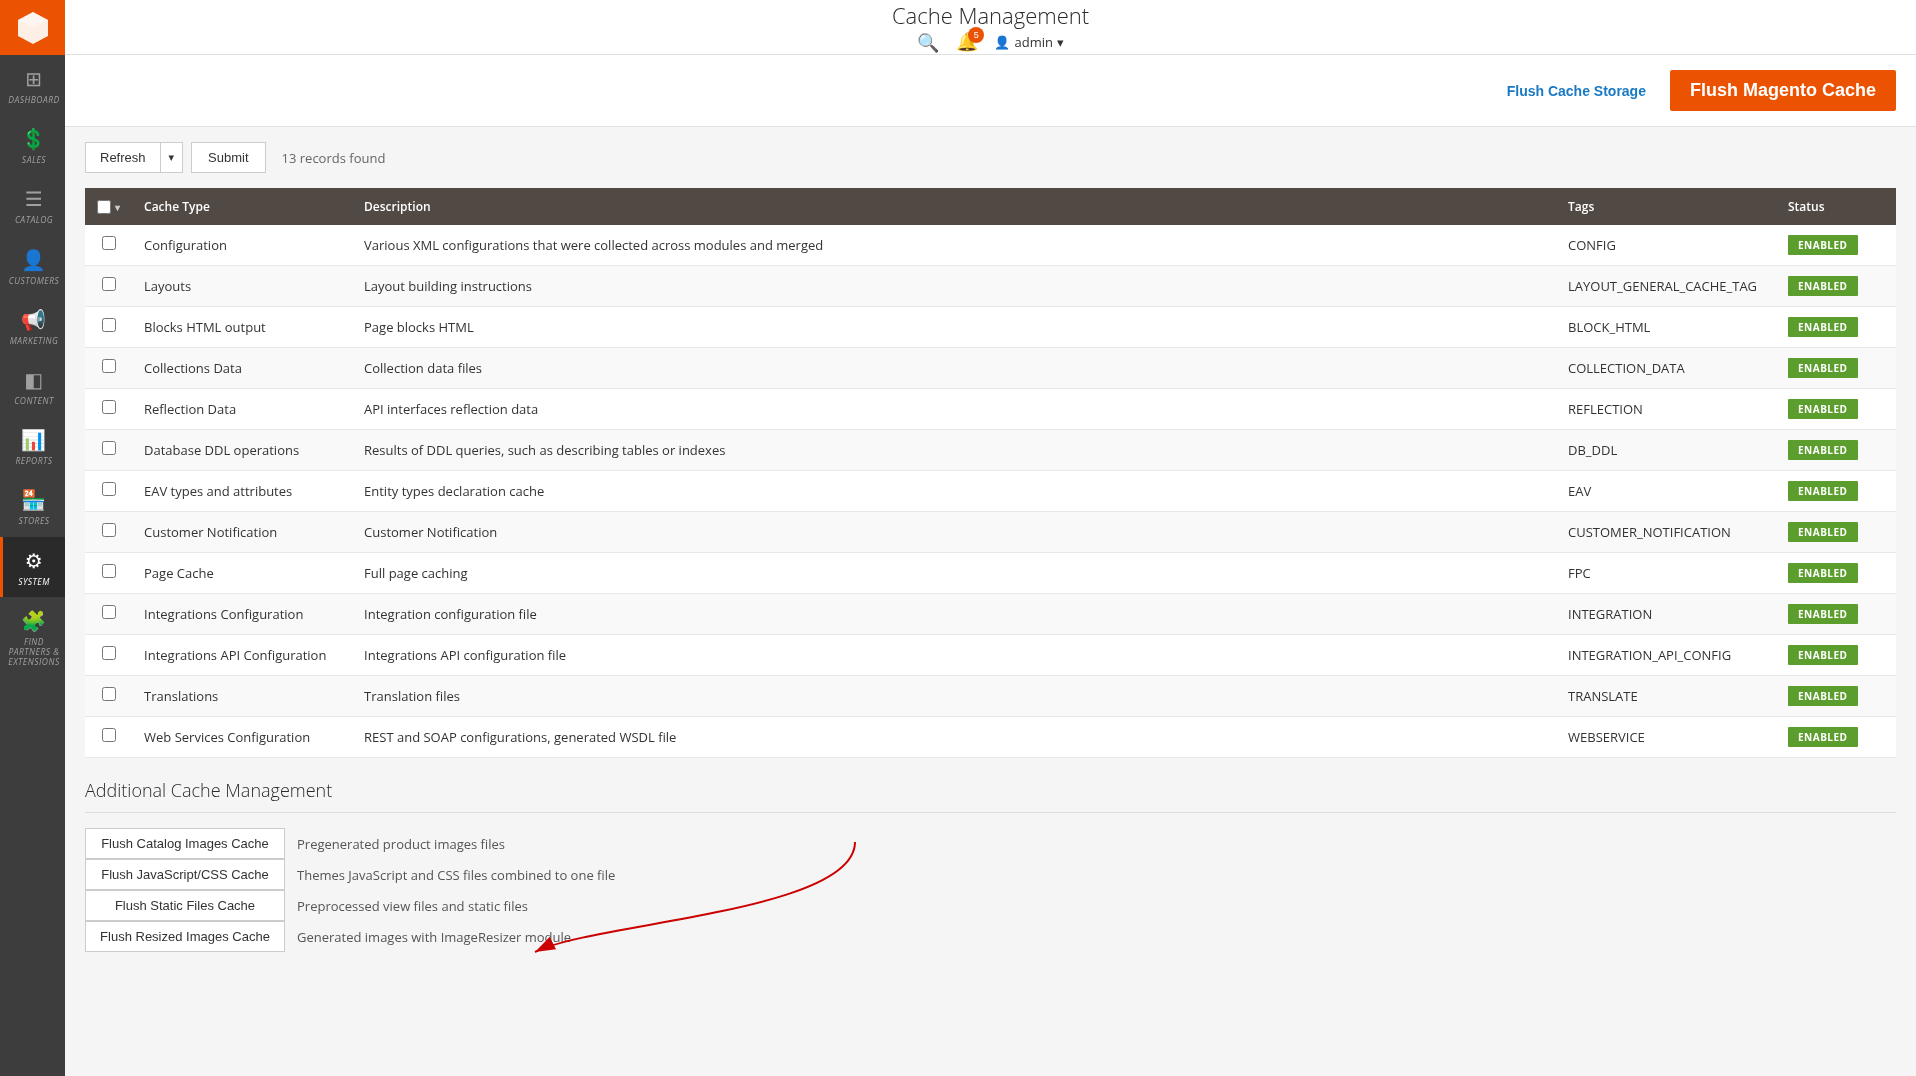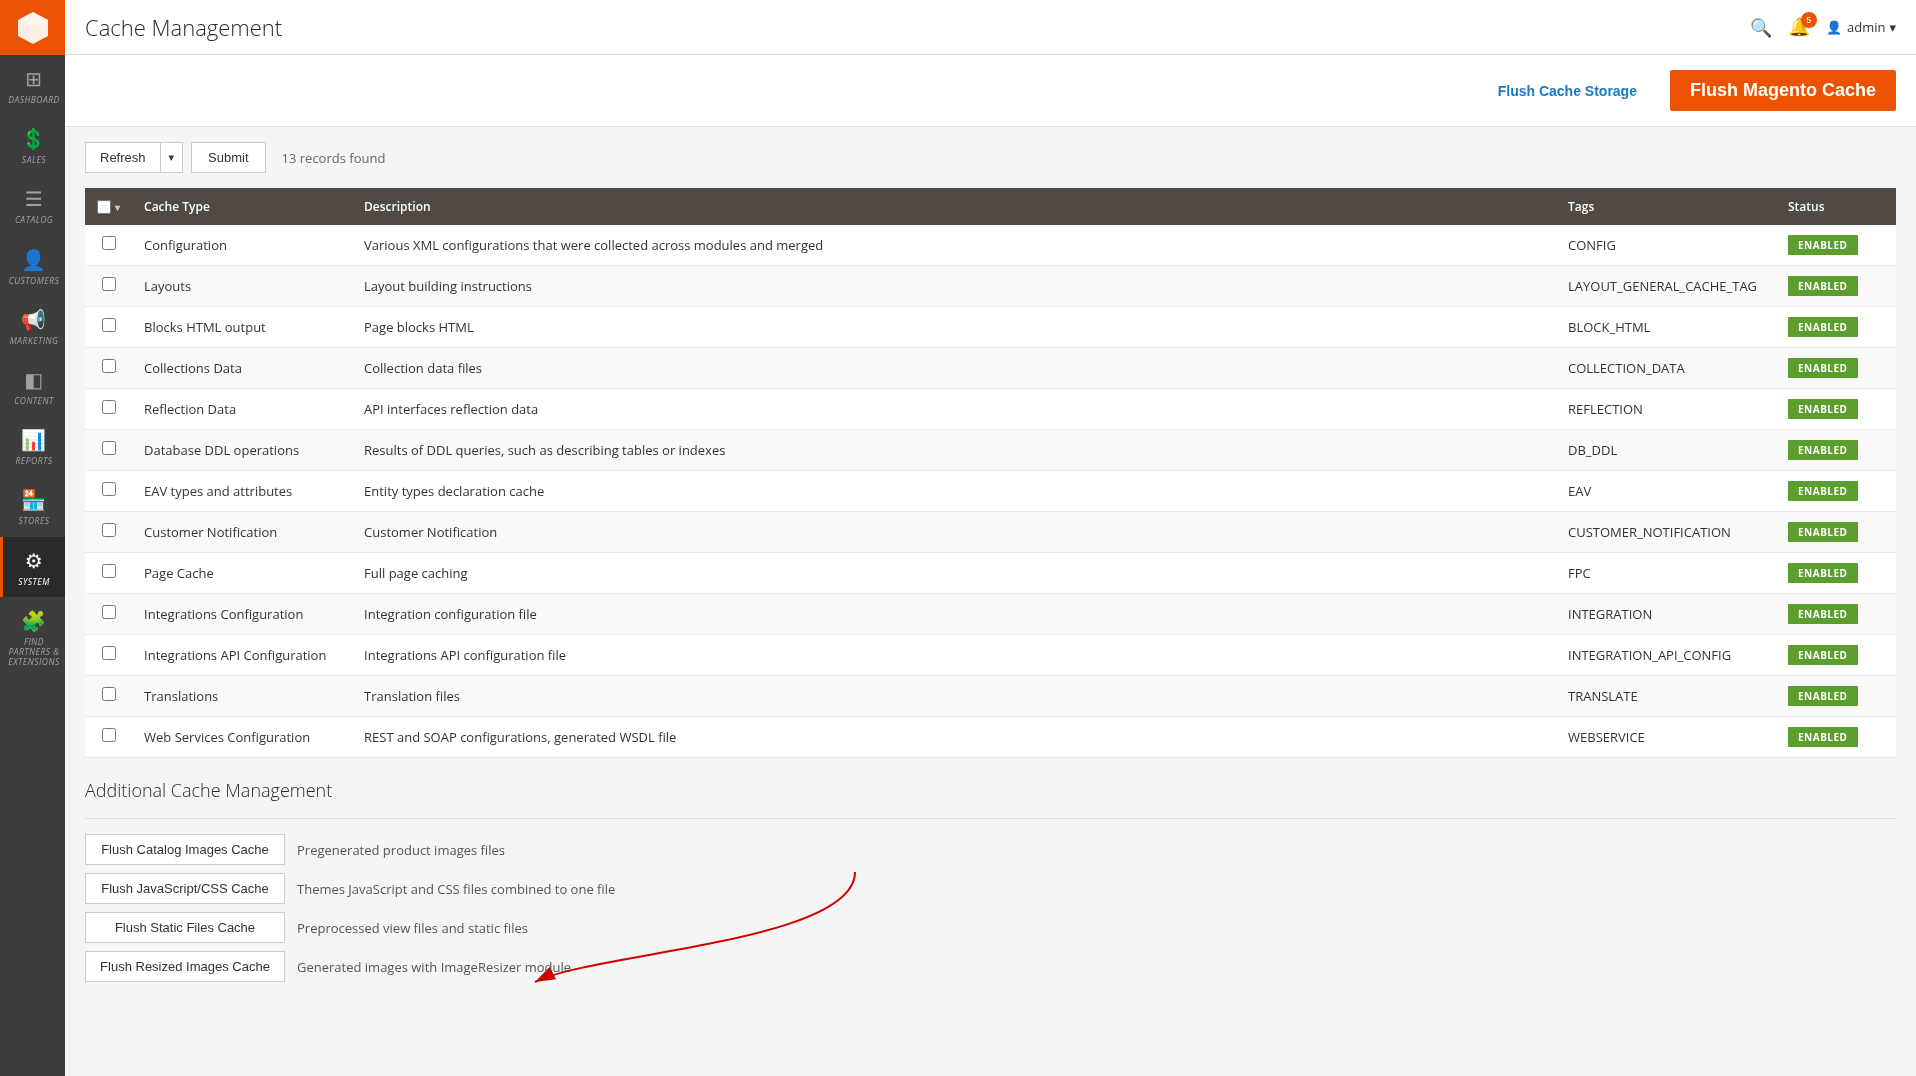--- a/index.html
+++ b/index.html
@@ -55,20 +55,21 @@
     
     .top-header {
       background: #fff;
       height: 55px;
       display: flex;
       align-items: center;
       justify-content: space-between;
       padding: 0 20px 0 20px;
       border-bottom: 1px solid #e0e0e0;
       flex-shrink: 0;
+      flex-direction: column;
     }
     .page-title {
       font-size: 22px;
       font-weight: 300;
       color: #2a2a2a;
     }
     .top-header-actions {
       display: flex;
       align-items: center;
       gap: 16px;
@@ -113,21 +114,21 @@
       background: #f5f5f5;
     }
 
     
     .action-bar {
       background: #fff;
       padding: 15px 20px;
       display: flex;
       align-items: center;
       justify-content: flex-end;
-      gap: 21px;
+      gap: 12px;
       border-bottom: 1px solid #e0e0e0;
       margin-bottom: 0;
     }
     .btn-flush-cache-storage {
       background: none;
       border: none;
       color: #1979c3;
       cursor: pointer;
       font-size: 14px;
       font-weight: 600;
@@ -236,26 +237,26 @@
     .additional-section {
       padding: 20px;
       background: #f5f5f5;
     }
     .additional-title {
       font-size: 18px;
       font-weight: 300;
       color: #2a2a2a;
       margin-bottom: 15px;
       border-bottom: 1px solid #ddd;
-      padding-bottom: 16px;
+      padding-bottom: 10px;
     }
     .additional-items {
       display: flex;
       flex-direction: column;
-      gap: 8px;
+      gap: 0;
     }
     .additional-item {
       display: flex;
       align-items: center;
       gap: 12px;
     }
     .btn-additional {
       background: #fff;
       border: 1px solid #ccc;
       padding: 7px 14px;

